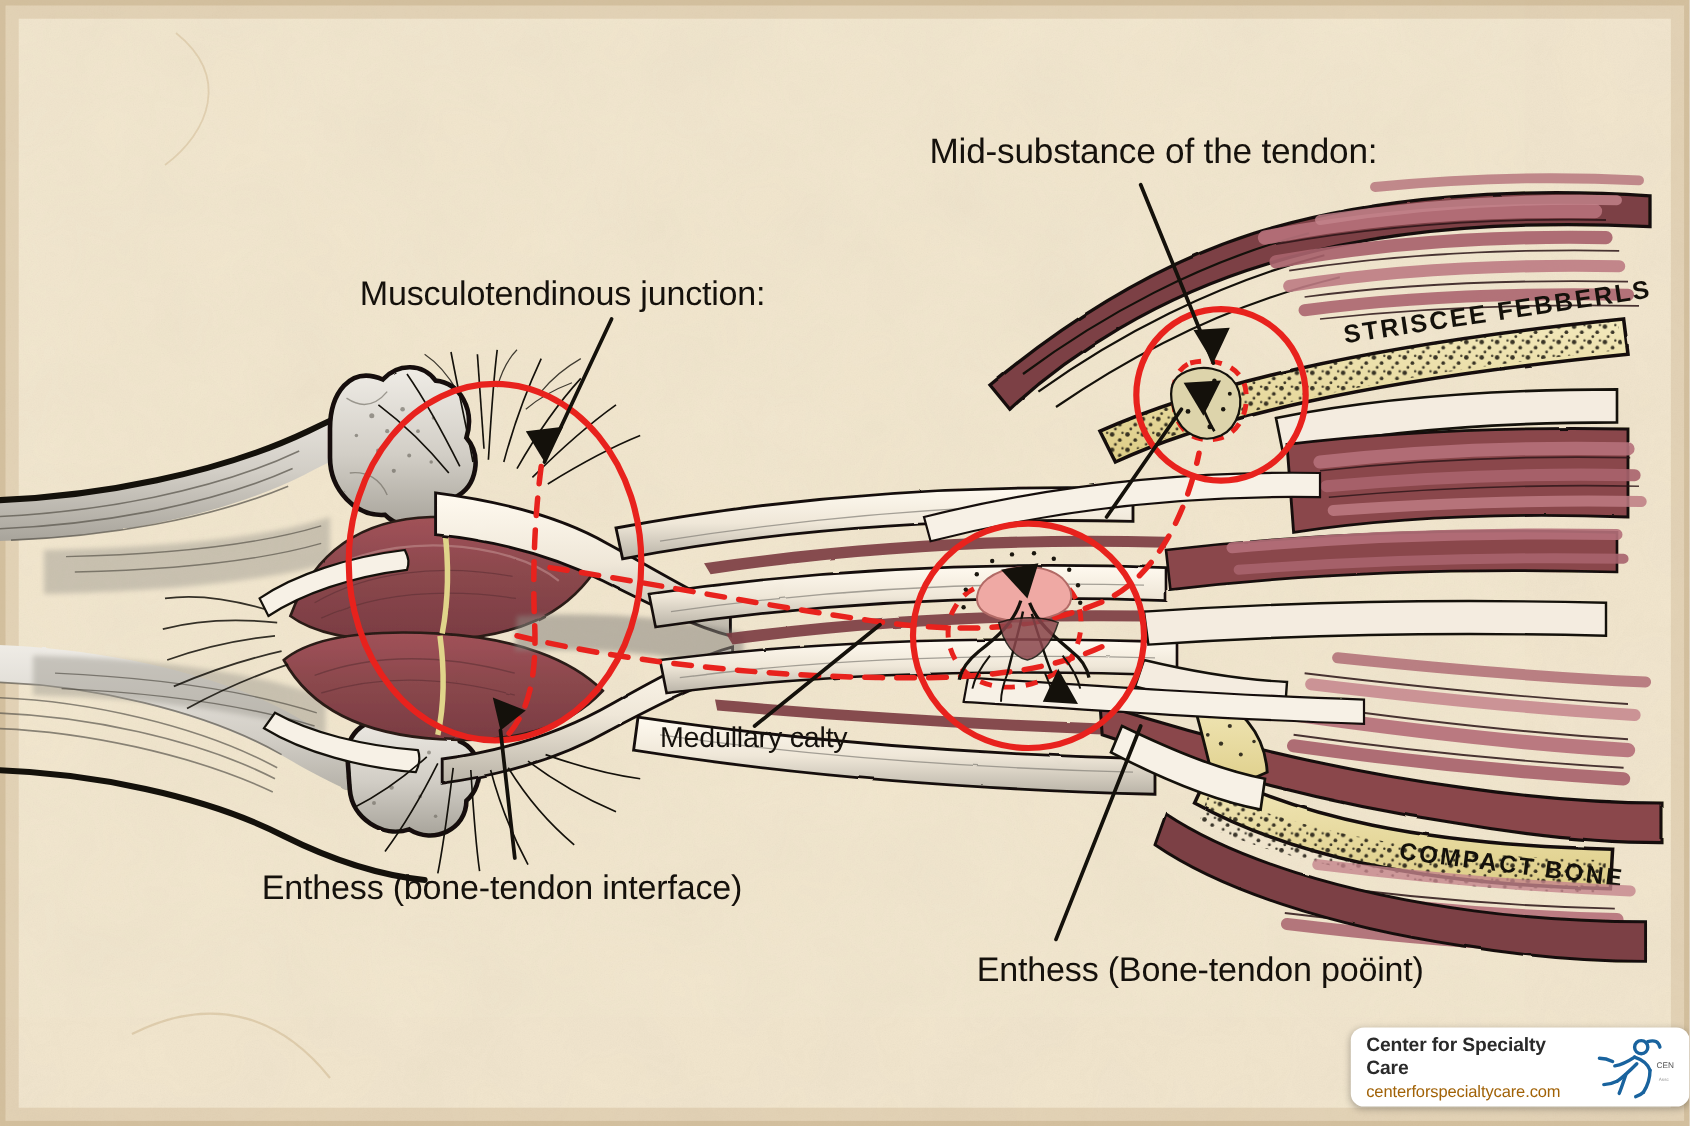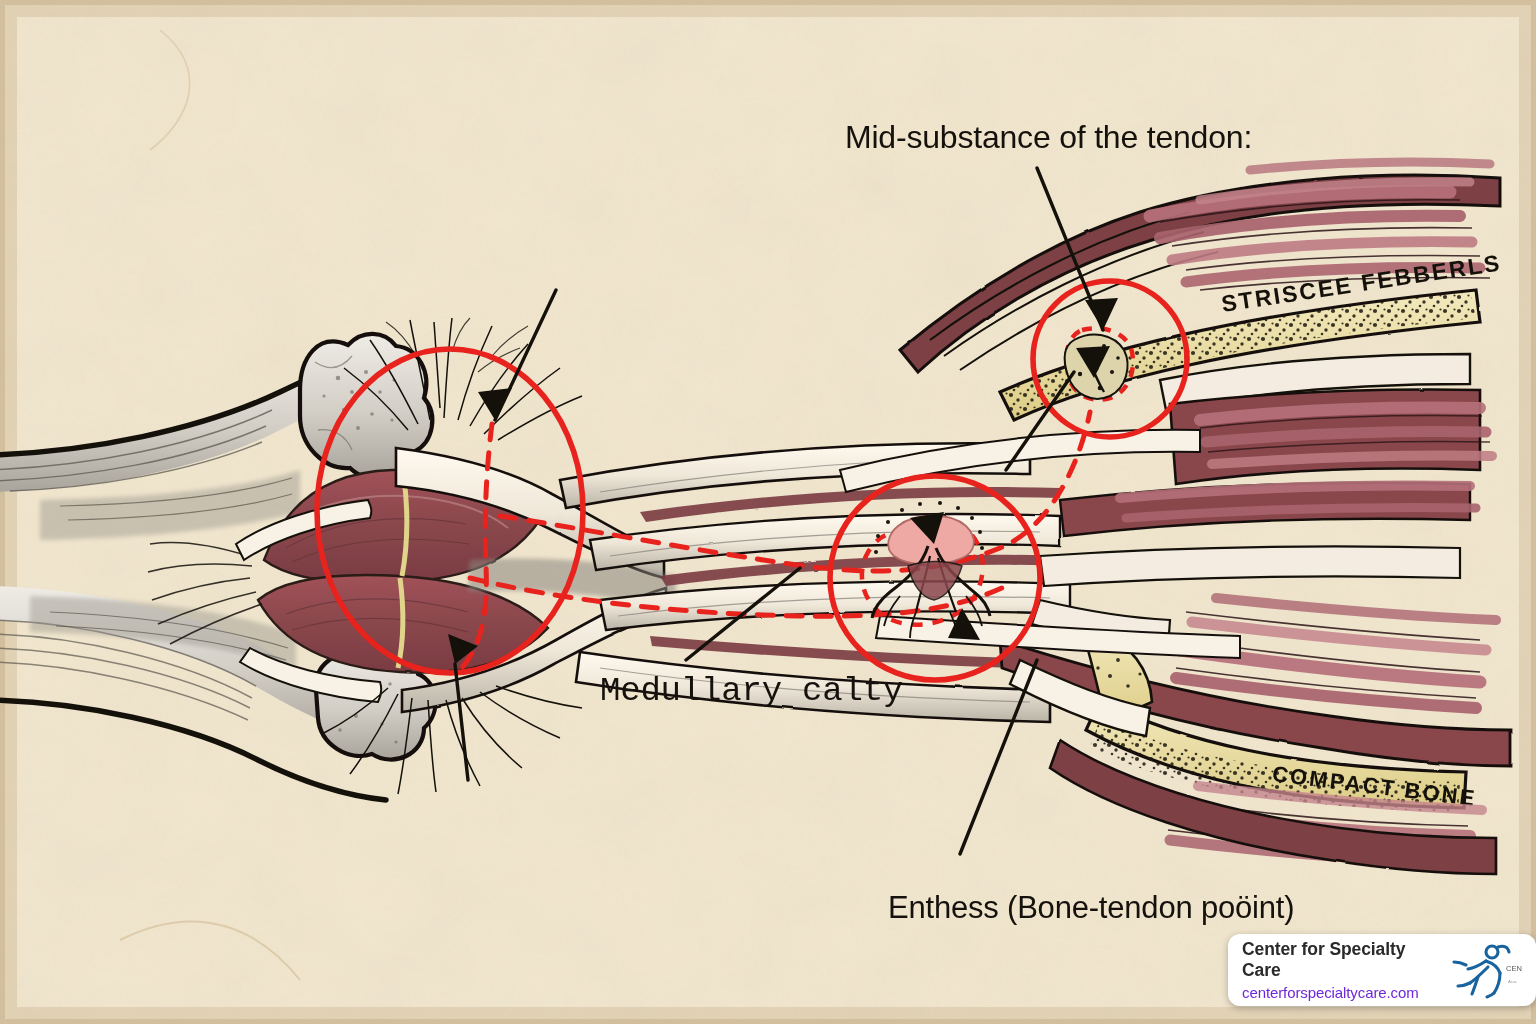--- a/index.html
+++ b/index.html
@@ -22,21 +22,21 @@
     box-shadow:0 2px 7px rgba(0,0,0,.28);
     display:flex;align-items:center;padding:0 14px;box-sizing:border-box;
     overflow:hidden;
   }
   #badge .btxt{flex:1;min-width:0;}
   #badge .bt1{
     font-size:17.5px;font-weight:bold;color:#2a2a2a;
     font-family:"Liberation Sans",sans-serif;letter-spacing:-.1px;
   }
   #badge .bt2{
-    font-size:15px;color:#6d28d9;margin-top:3px;
+    font-size:15px;color:#a16207;margin-top:3px;
     font-family:"Liberation Sans",sans-serif;letter-spacing:-.1px;
   }
   #badge .blogo{width:74px;height:58px;flex:0 0 74px;position:relative;}
   .bonetext{
     font-family:"Liberation Sans",sans-serif;
     font-weight:bold;fill:#14110b;letter-spacing:2.2px;
   }
 </style>
 </head>
 <body>
@@ -463,25 +463,27 @@
       <path d="M495,420 L478,392 L512,388 Z"></path>
       <path d="M455,664 L448,634 L478,646 Z"></path>
       <path d="M962,608 L948,638 L980,640 Z"></path>
       <path d="M934,544 L910,518 L944,512 Z"></path>
     </g>
 
   </svg>
 
   <div class="lbl" style="left:845px;top:120px;font-size:32px;">Mid-substance of the tendon:</div>
 
-
-  <div class="lbl" style="left:600px;top:672px;font-size:34px;font-family:Liberation Mono, monospace;">Medullary calty</div>
-
-
-  <div class="lbl" style="left:888px;top:865px;font-size:31px;margin-top:26px;">Enthess (Bone-tendon poöint)</div>
+  <div class="lbl" style="left:327px;top:250px;font-size:31px;">Musculotendinous junction:</div>
+
+  <div class="lbl" style="left:600px;top:656px;font-size:26px;">Medullary calty</div>
+
+  <div class="lbl" style="left:238px;top:790px;font-size:31px;">Enthess (bone-tendon interface)</div>
+
+  <div class="lbl" style="left:888px;top:865px;font-size:31px;">Enthess (Bone-tendon poöint)</div>
 
 
   <div id="badge">
     <div class="btxt">
       <div class="bt1">Center for Specialty Care</div>
       <div class="bt2">centerforspecialtycare.com</div>
     </div>
     <div class="blogo">
       <svg viewBox="0 0 74 58" width="74" height="58">
         <g stroke="#19639e" stroke-width="3.1" fill="none" stroke-linecap="round" stroke-linejoin="round">

